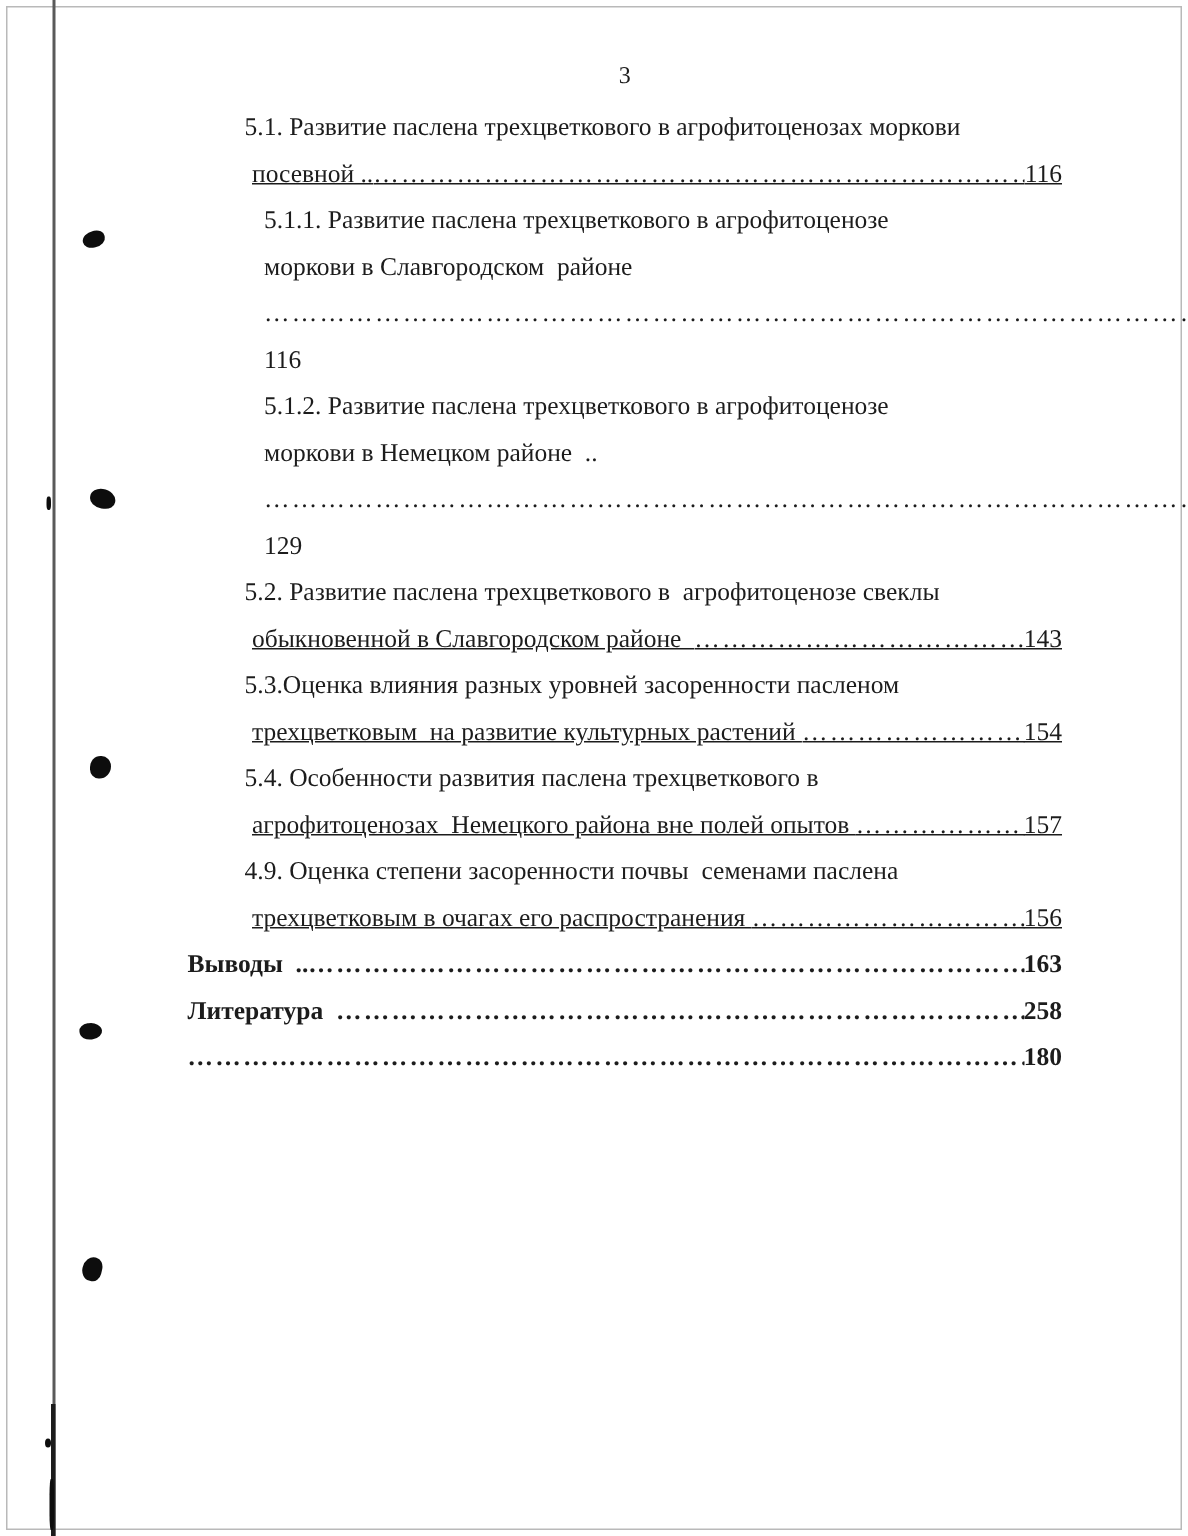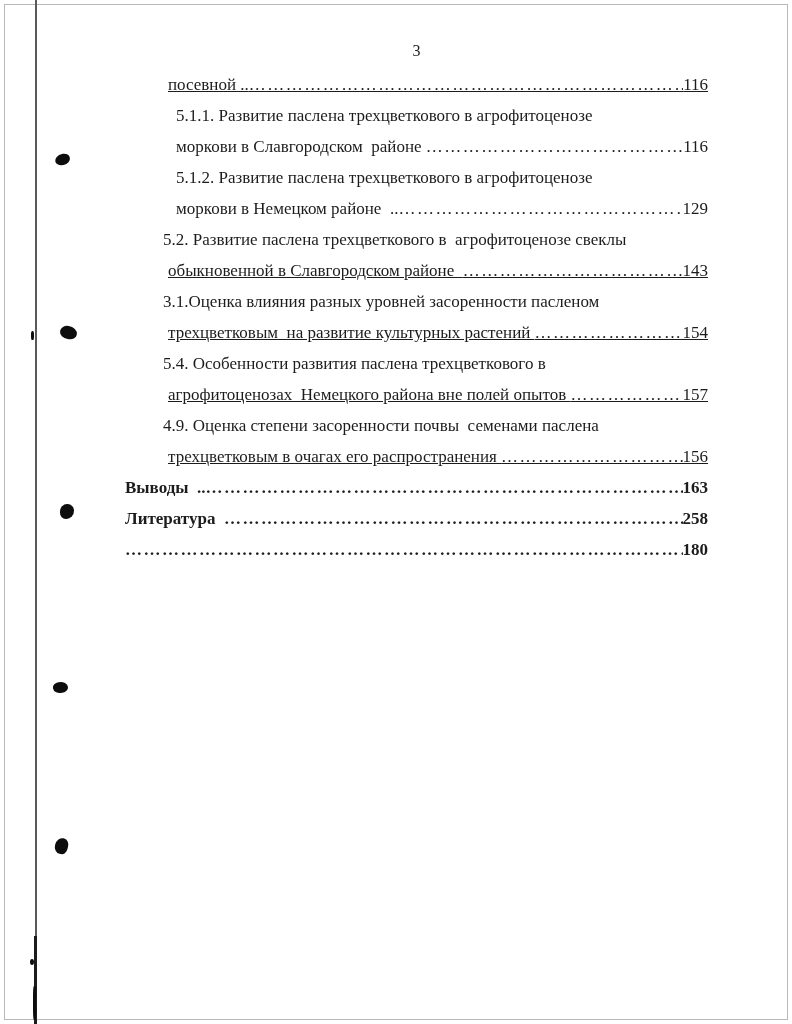--- a/index.html
+++ b/index.html
@@ -53,21 +53,21 @@
     top: 69px;
     width: 583px;
     font-size: 17px;
     line-height: 31px;
   }
   .entry.bold { font-weight: bold; }
   .line { display: flex; align-items: baseline; }
   .entry.level1 .line { padding-left: 38px; }
   .entry.level1 .line.cont { padding-left: 43px; text-decoration: underline; }
   .entry.level2 .line { padding-left: 51px; }
-  .entry.level2 .line.cont { padding-left: 51px; }
+  .entry.level2 .line.cont { padding-left: 51px; flex-direction: column; }
   .txt { white-space: pre; }
   .leader {
     flex: 1 1 auto;
     overflow: hidden;
     white-space: nowrap;
     letter-spacing: 1.5px;
   }
   .pg { white-space: nowrap; }
   .blob {
     position: absolute;
@@ -96,20 +96,23 @@
   <div class="blob b4"></div>
   <div class="blob b5"></div>
   <div class="blob m1"></div>
   <div class="blob m2"></div>
   <div class="blob m3"></div>
 
   <div class="page-num">3</div>
 
   <div class="toc">
       <div class="entry level1">
+        <div class="line">
+          <span class="txt">5.1. Развитие паслена трехцветкового в агрофитоценозах моркови</span>
+        </div>
         <div class="line cont">
           <span class="txt">посевной ..</span>
           <span class="leader">………………………………………………………………………………………………………………………………………………………………</span>
           <span class="pg">116</span>
         </div>
       </div>
       <div class="entry level2">
         <div class="line">
           <span class="txt">5.1.1. Развитие паслена трехцветкового в агрофитоценозе</span>
         </div>
@@ -134,21 +137,21 @@
           <span class="txt">5.2. Развитие паслена трехцветкового в  агрофитоценозе свеклы</span>
         </div>
         <div class="line cont">
           <span class="txt">обыкновенной в Славгородском районе  </span>
           <span class="leader">………………………………………………………………………………………………………………………………………………………………</span>
           <span class="pg">143</span>
         </div>
       </div>
       <div class="entry level1">
         <div class="line">
-          <span class="txt">3.1.Оценка влияния разных уровней засоренности пасленом</span>
+          <span class="txt">5.3.Оценка влияния разных уровней засоренности пасленом</span>
         </div>
         <div class="line cont">
           <span class="txt">трехцветковым  на развитие культурных растений </span>
           <span class="leader">………………………………………………………………………………………………………………………………………………………………</span>
           <span class="pg">154</span>
         </div>
       </div>
       <div class="entry level1">
         <div class="line">
           <span class="txt">5.4. Особенности развития паслена трехцветкового в</span>

